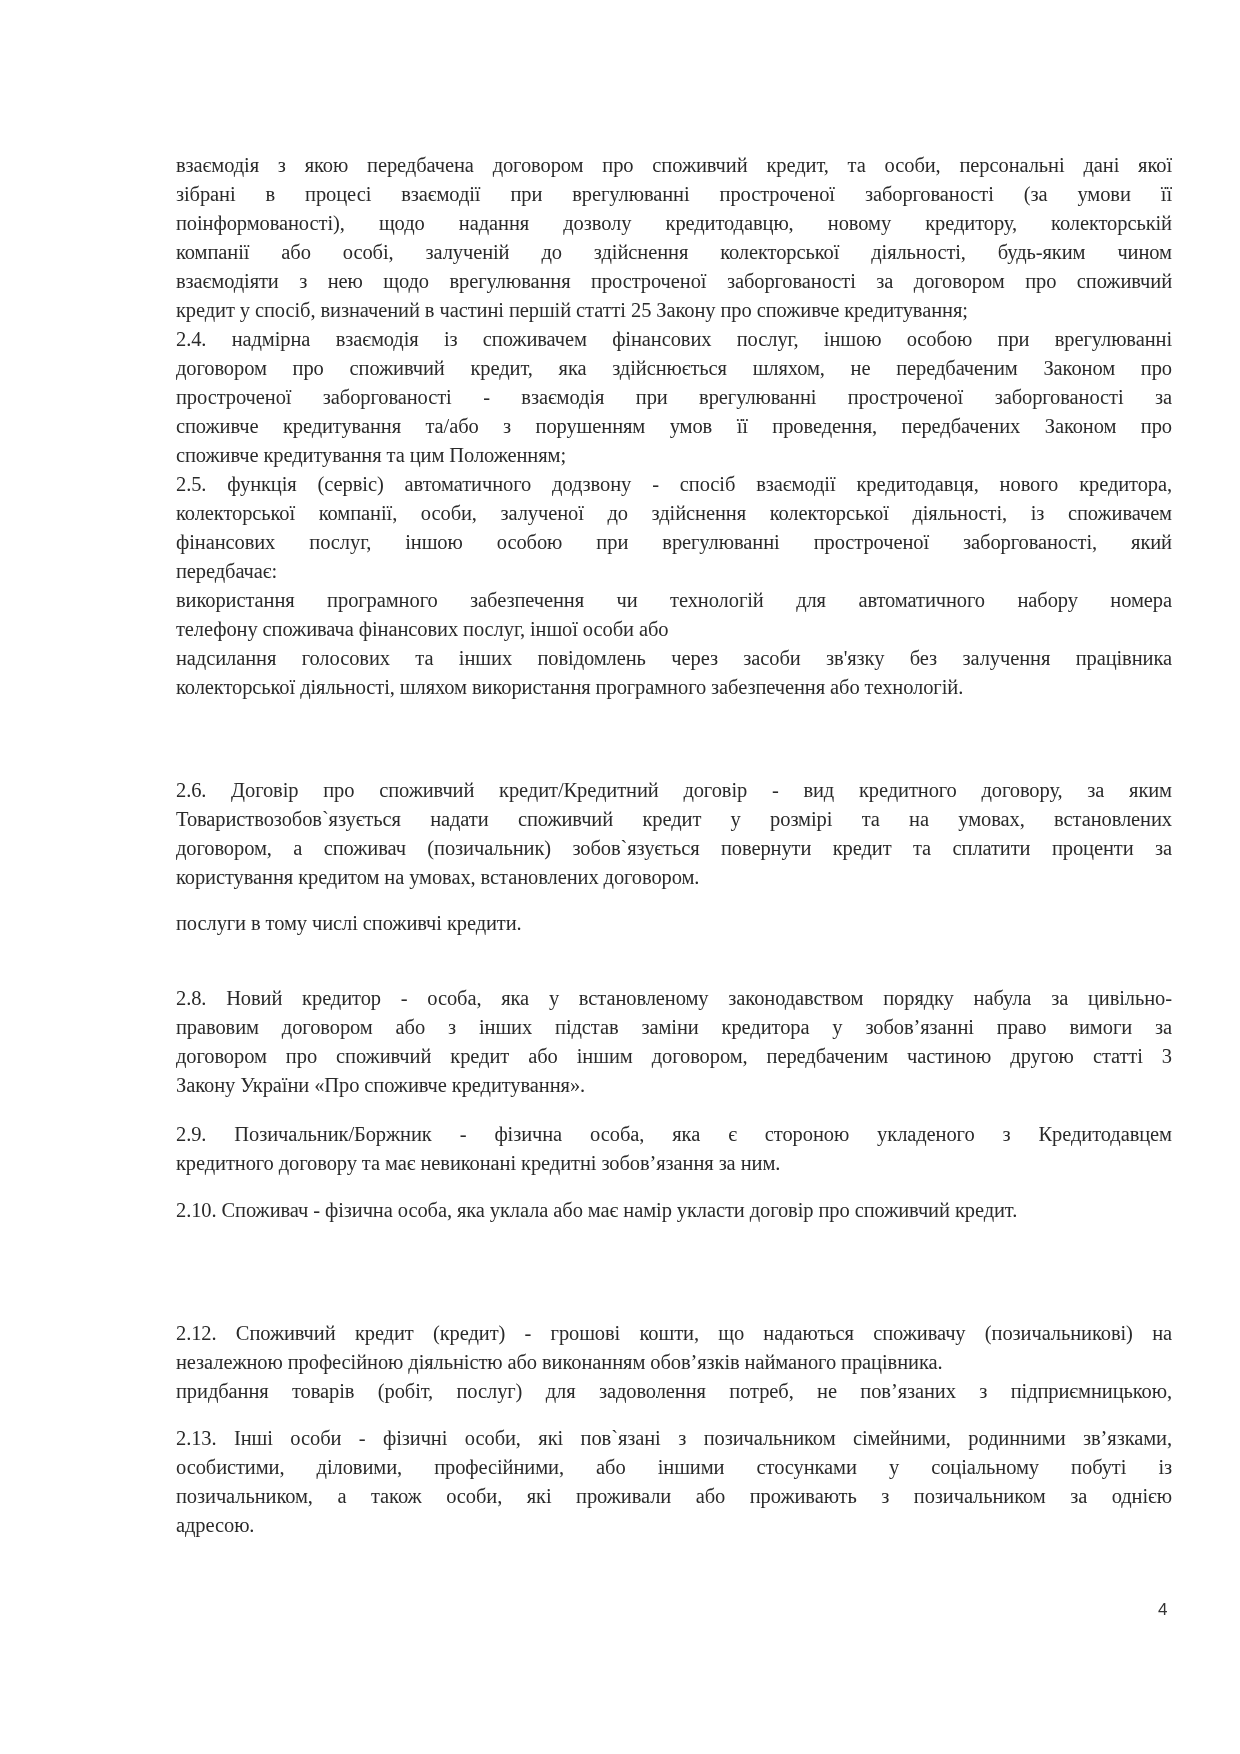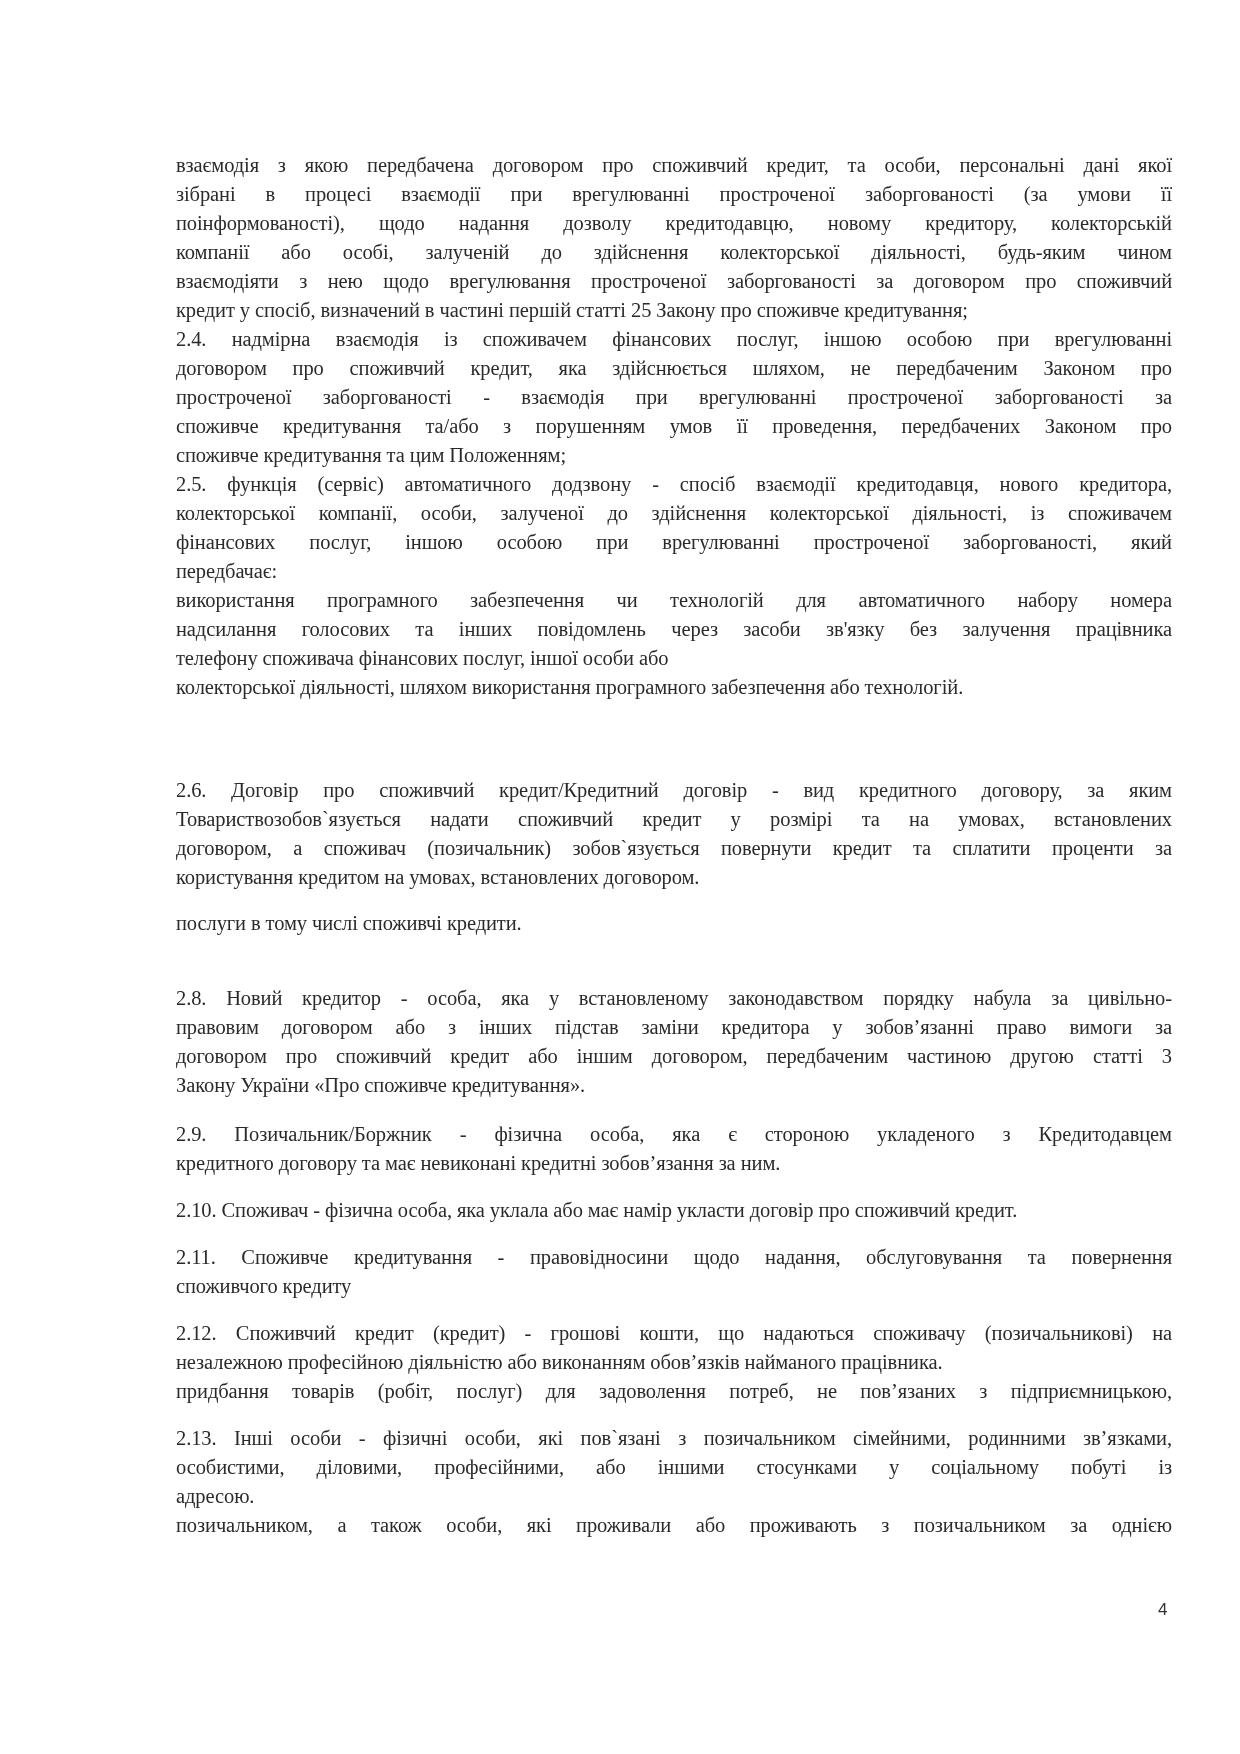--- a/index.html
+++ b/index.html
@@ -49,22 +49,22 @@
     <span class="line" style="white-space: normal; overflow: hidden;">споживче кредитування та/або з порушенням умов її проведення, передбачених Законом про</span>
     <span class="line last" style="white-space: normal; overflow: hidden;">споживче кредитування та цим Положенням;</span>
   </div>
 
   <div class="block" style="top:470px;">
     <span class="line" style="white-space: normal; overflow: hidden;">2.5. функція (сервіс) автоматичного додзвону - спосіб взаємодії кредитодавця, нового кредитора,</span>
     <span class="line" style="white-space: normal; overflow: hidden;">колекторської компанії, особи, залученої до здійснення колекторської діяльності, із споживачем</span>
     <span class="line" style="white-space: normal; overflow: hidden;">фінансових послуг, іншою особою при врегулюванні простроченої заборгованості, який</span>
     <span class="line last" style="white-space: normal; overflow: hidden;">передбачає:</span>
     <span class="line" style="white-space: normal; overflow: hidden;">використання програмного забезпечення чи технологій для автоматичного набору номера</span>
+    <span class="line last" style="white-space: normal; overflow: hidden;">телефону споживача фінансових послуг, іншої особи або</span>
     <span class="line" style="white-space: normal; overflow: hidden;">надсилання голосових та інших повідомлень через засоби зв'язку без залучення працівника</span>
-    <span class="line last" style="white-space: normal; overflow: hidden;">телефону споживача фінансових послуг, іншої особи або</span>
     <span class="line last" style="white-space: normal; overflow: hidden;">колекторської діяльності, шляхом використання програмного забезпечення або технологій.</span>
   </div>
 
   <div class="block" style="top:776px;">
     <span class="line" style="white-space: normal; overflow: hidden;">2.6. Договір про споживчий кредит/Кредитний договір - вид кредитного договору, за яким</span>
     <span class="line" style="white-space: normal; overflow: hidden;">Товариствозобов`язується надати споживчий кредит у розмірі та на умовах, встановлених</span>
     <span class="line" style="white-space: normal; overflow: hidden;">договором, а споживач (позичальник) зобов`язується повернути кредит та сплатити проценти за</span>
     <span class="line last" style="white-space: normal; overflow: hidden;">користування кредитом на умовах, встановлених договором.</span>
   </div>
 
@@ -81,32 +81,28 @@
 
   <div class="block" style="top:1120px;">
     <span class="line" style="white-space: normal; overflow: hidden;">2.9. Позичальник/Боржник - фізична особа, яка є стороною укладеного з Кредитодавцем</span>
     <span class="line last" style="white-space: normal; overflow: hidden;">кредитного договору та має невиконані кредитні зобов’язання за ним.</span>
   </div>
 
   <div class="block" style="top:1196px;">
     <span class="line last" style="white-space: normal; overflow: hidden;">2.10. Споживач - фізична особа, яка уклала або має намір укласти договір про споживчий кредит.</span>
   </div>
 
-  <div class="block" style="top:1243px;">
-    <span class="line" style="white-space: normal; overflow: hidden;">2.11. Споживче кредитування - правовідносини щодо надання, обслуговування та повернення</span>
-    <span class="line last" style="white-space: normal; overflow: hidden;">споживчого кредиту</span>
-  </div>
 
   <div class="block" style="top:1319px;">
     <span class="line" style="white-space: normal; overflow: hidden;">2.12. Споживчий кредит (кредит) - грошові кошти, що надаються споживачу (позичальникові) на</span>
     <span class="line last" style="white-space: normal; overflow: hidden;">незалежною професійною діяльністю або виконанням обов’язків найманого працівника.</span>
     <span class="line" style="white-space: normal; overflow: hidden;">придбання товарів (робіт, послуг) для задоволення потреб, не пов’язаних з підприємницькою,</span>
   </div>
 
   <div class="block" style="top:1424px;">
     <span class="line" style="white-space: normal; overflow: hidden;">2.13. Інші особи - фізичні особи, які пов`язані з позичальником сімейними, родинними зв’язками,</span>
     <span class="line" style="white-space: normal; overflow: hidden;">особистими, діловими, професійними, або іншими стосунками у соціальному побуті із</span>
+    <span class="line" style="white-space: normal; overflow: hidden;">позичальником, а також особи, які проживали або проживають з позичальником за однією</span>
     <span class="line last" style="white-space: normal; overflow: hidden;">адресою.</span>
-    <span class="line" style="white-space: normal; overflow: hidden;">позичальником, а також особи, які проживали або проживають з позичальником за однією</span>
   </div>
 
   <div class="page-number">4</div>
 </div>
 
 </body></html>

